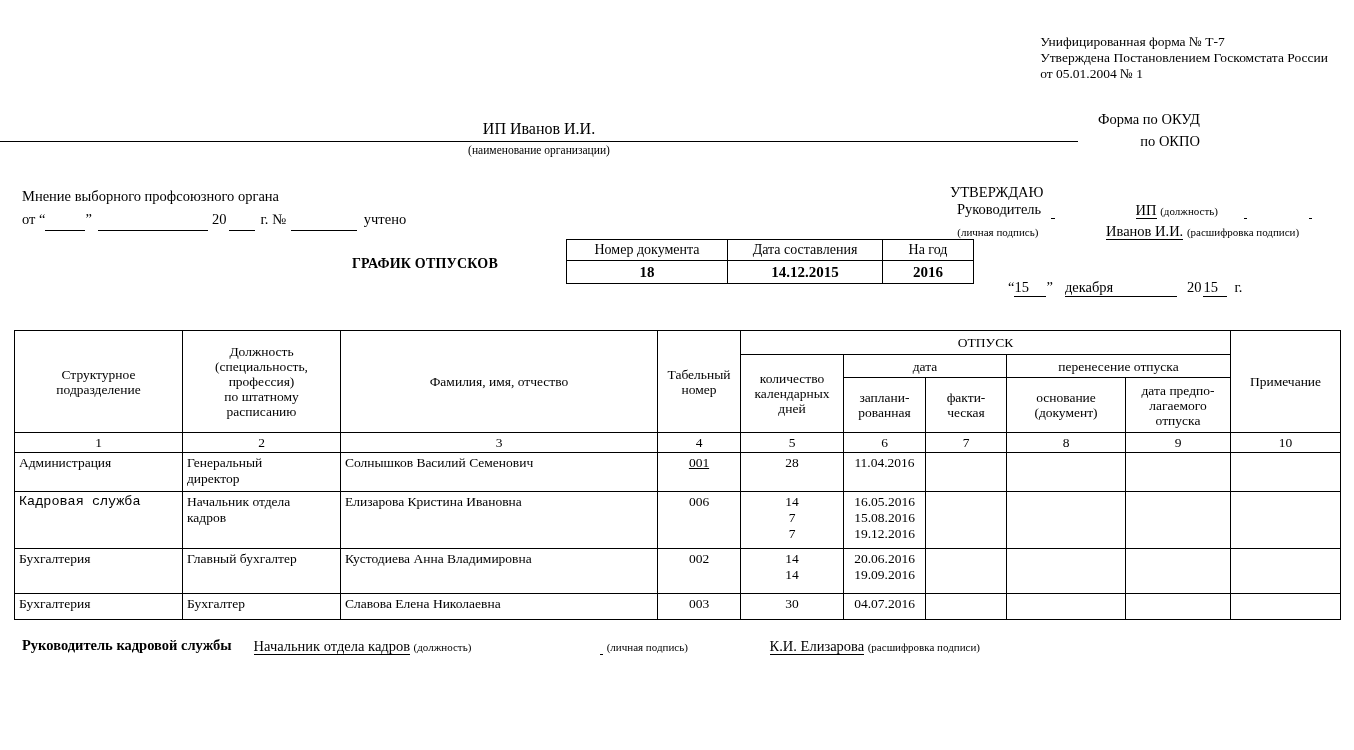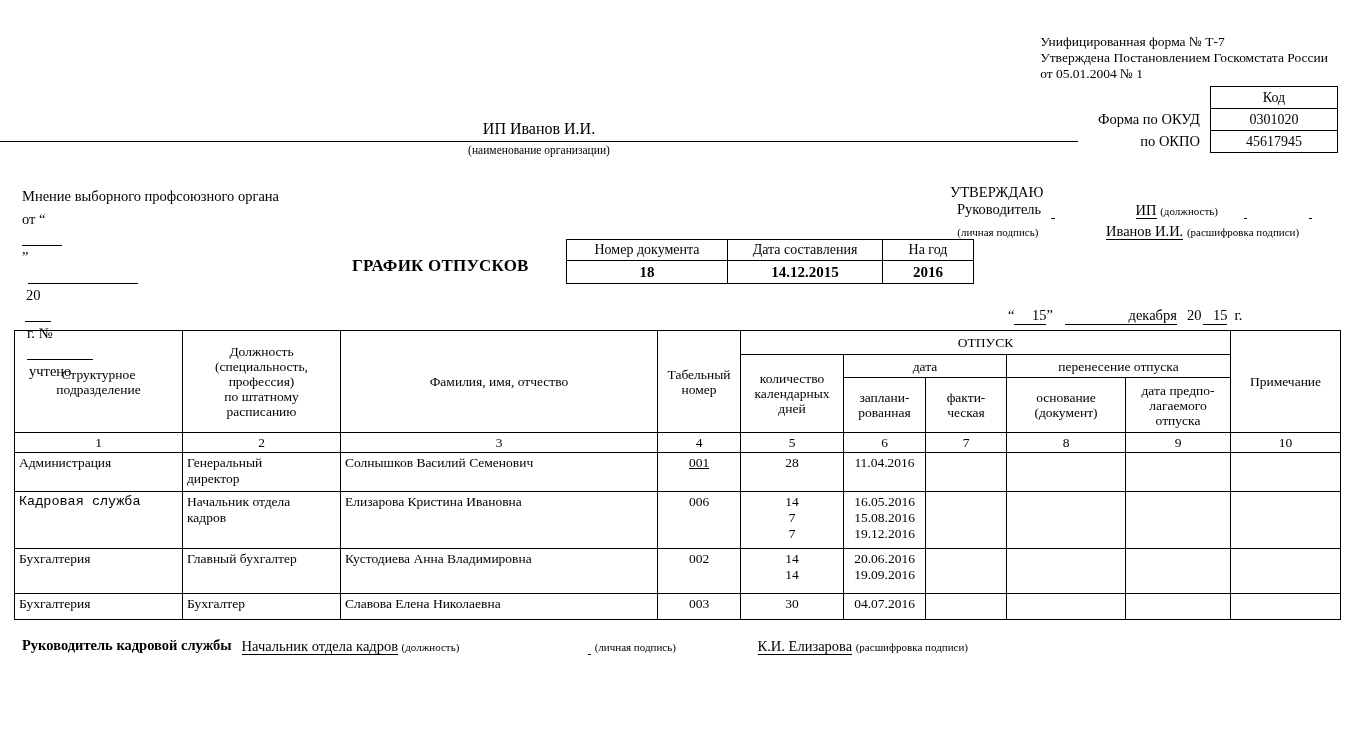--- a/index.html
+++ b/index.html
@@ -17,21 +17,21 @@
     overflow: hidden;
   }
   .page {
     position: relative;
     width: 1354px;
     height: 750px;
   }
 
   
   .abs { position: absolute; }
-  .center { text-align: right; }
+  .center { text-align: left; }
   .uline { border-bottom: 1px solid #000; }
 
   
   .form-ref {
     top: 34px;
     right: 26px;
     text-align: left;
     font-size: 13.5px;
     line-height: 16px;
   }
@@ -88,21 +88,21 @@
     font-size: 11.5px;
   }
 
   
   .union-block {
     top: 185px;
     left: 22px;
     font-size: 14.5px;
     line-height: 23px;
   }
-  .union-line2 { display: flex; align-items: flex-start; gap: 0px; flex-direction: column; }
+  .union-line2 { display: flex; align-items: flex-end; gap: 0px; }
   .fill { display: inline-block; border-bottom: 1px solid #000; height: 14px; }
 
   
   .approve {
     top: 184px;
     left: 950px;
     font-size: 14.5px;
     width: 400px;
   }
   .approve-row { display: flex; align-items: flex-end; }
@@ -117,21 +117,21 @@
   .sig-cap {
     text-align: center;
     font-size: 11px;
     line-height: 13px;
   }
 
   
   .title {
     top: 256px;
     left: 352px;
-    font-size: 17px;
+    font-size: 14px;
     font-weight: bold;
     letter-spacing: 0.2px;
   }
   .doc-tbl {
     top: 239px;
     left: 566px;
     border-collapse: collapse;
     border-radius: 10px;
   }
   .doc-tbl td {
@@ -215,33 +215,20 @@
     <div>Утверждена Постановлением Госкомстата России</div>
     <div>от 05.01.2004 № 1</div>
   </div>
 
   <div class="abs code-labels">
     <div class="blank">&nbsp;</div>
     <div>Форма по ОКУД</div>
     <div>по ОКПО</div>
   </div>
 
-  <table class="abs code-box">
-    <tbody>
-        <tr>
-      <td>Код</td>
-    </tr>
-    <tr>
-      <td>0301020</td>
-    </tr>
-    <tr>
-      <td>45617945</td>
-    </tr>
-  </tbody>
-    </table>
 
   <div class="abs org-name">ИП Иванов И.И.</div>
   <div class="abs org-rule"></div>
   <div class="abs org-caption">(наименование организации)</div>
 
   <div class="abs union-block">
     <div>Мнение выборного профсоюзного органа</div>
     <div class="union-line2">
       <span>от “</span>
       <span class="fill" style="width:40px;"></span>
@@ -282,21 +269,21 @@
         <span class="sig-val">Иванов И.И.</span>
         <span class="sig-cap">(расшифровка подписи)</span>
       </span>
     </div>
   </div>
 
   <div class="abs approve-date">
     <span>“</span>
     <span class="uline center" style="width:32px; display:inline-block;">15</span>
     <span>”</span>
-    <span class="uline center" style="width:112px; display:inline-block; margin-left:12px;margin-top:28px;">декабря</span>
+    <span class="uline center" style="width:112px; display:inline-block; margin-left:12px;">декабря</span>
     <span style="margin-left:10px;">20</span>
     <span class="uline center" style="width:24px; display:inline-block; margin-left:2px;">15</span>
     <span style="margin-left:7px;">г.</span>
   </div>
 
   <div class="abs title">ГРАФИК ОТПУСКОВ</div>
 
   <table class="abs doc-tbl">
     <tbody>
         <tr>
@@ -462,21 +449,21 @@
           <td class="cell-c" style="height: 21px;"></td>
           <td class="cell-c" style="height: 21px;"></td>
           <td class="cell-c" style="height: 21px;"></td>
           <td class="cell-c" style="height: 21px;"></td>
         </tr>
       </tbody>
   </table>
 
   <div class="abs footer">
     <span class="footer-label">Руководитель кадровой службы</span>
-    <span class="sig-cell" style="width:300px; margin-left:10px;">
+    <span class="sig-cell" style="width:300px; margin-left:22px;">
       <span class="sig-val">Начальник отдела кадров</span>
       <span class="sig-cap">(должность)</span>
     </span>
     <span class="sig-cell" style="width:152px; margin-left:46px;">
       <span class="sig-val">&nbsp;</span>
       <span class="sig-cap">(личная подпись)</span>
     </span>
     <span class="sig-cell" style="width:485px; margin-left:18px;">
       <span class="sig-val">К.И. Елизарова</span>
       <span class="sig-cap">(расшифровка подписи)</span>

